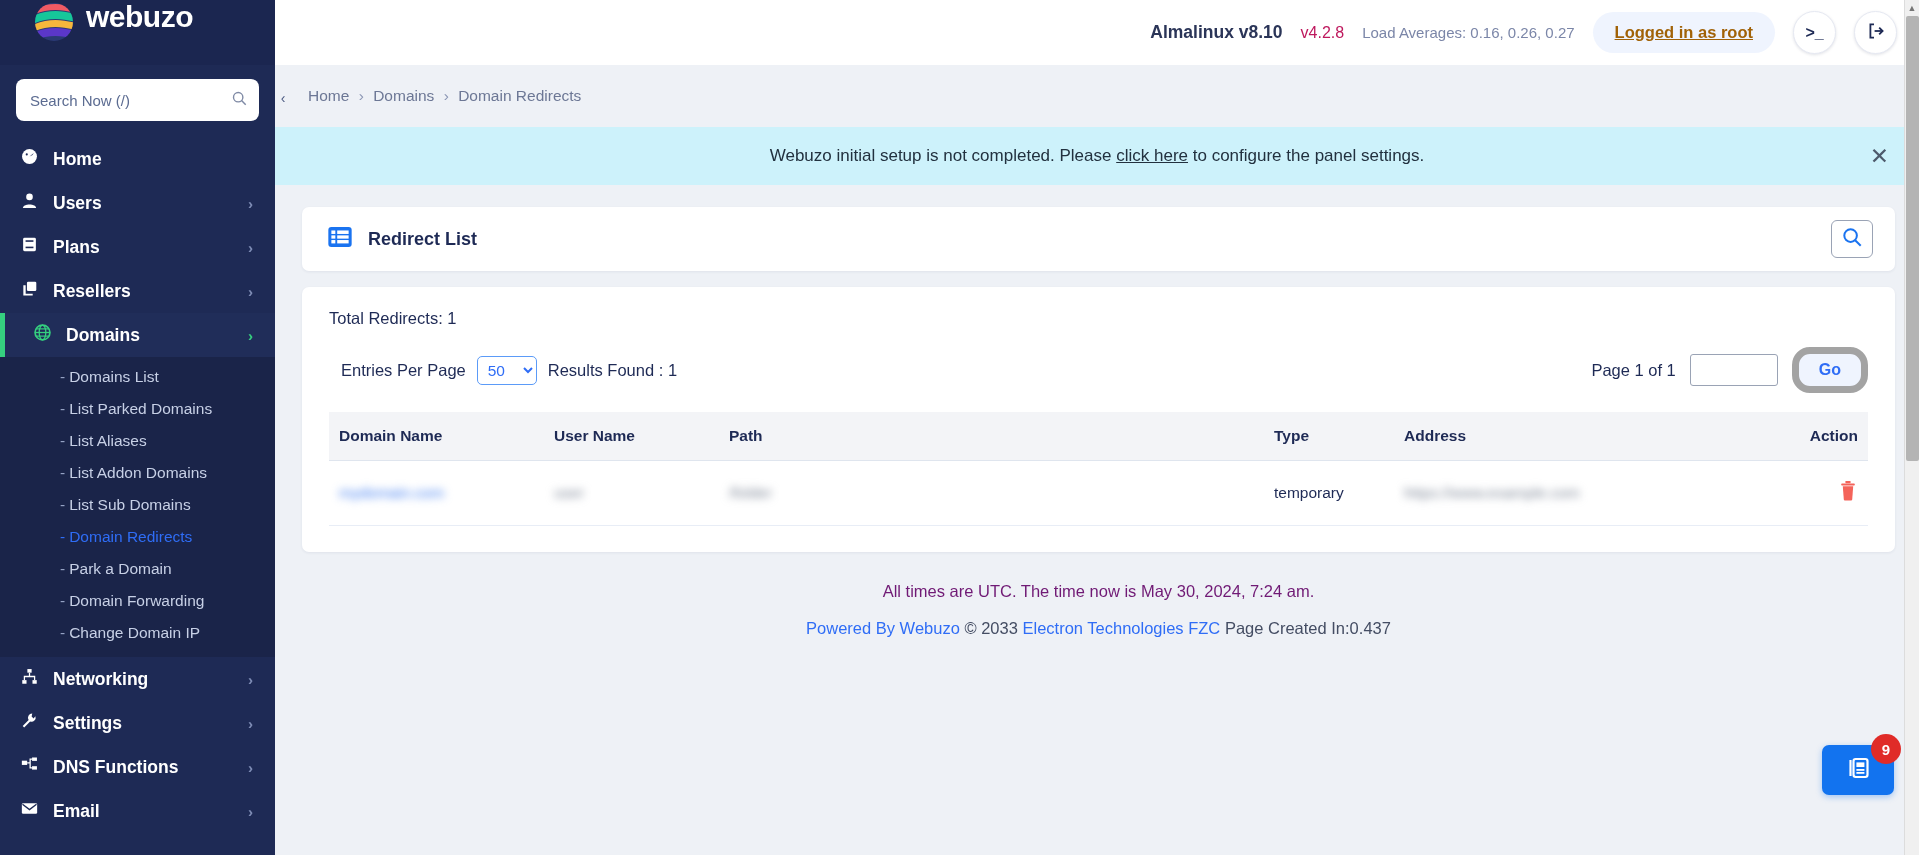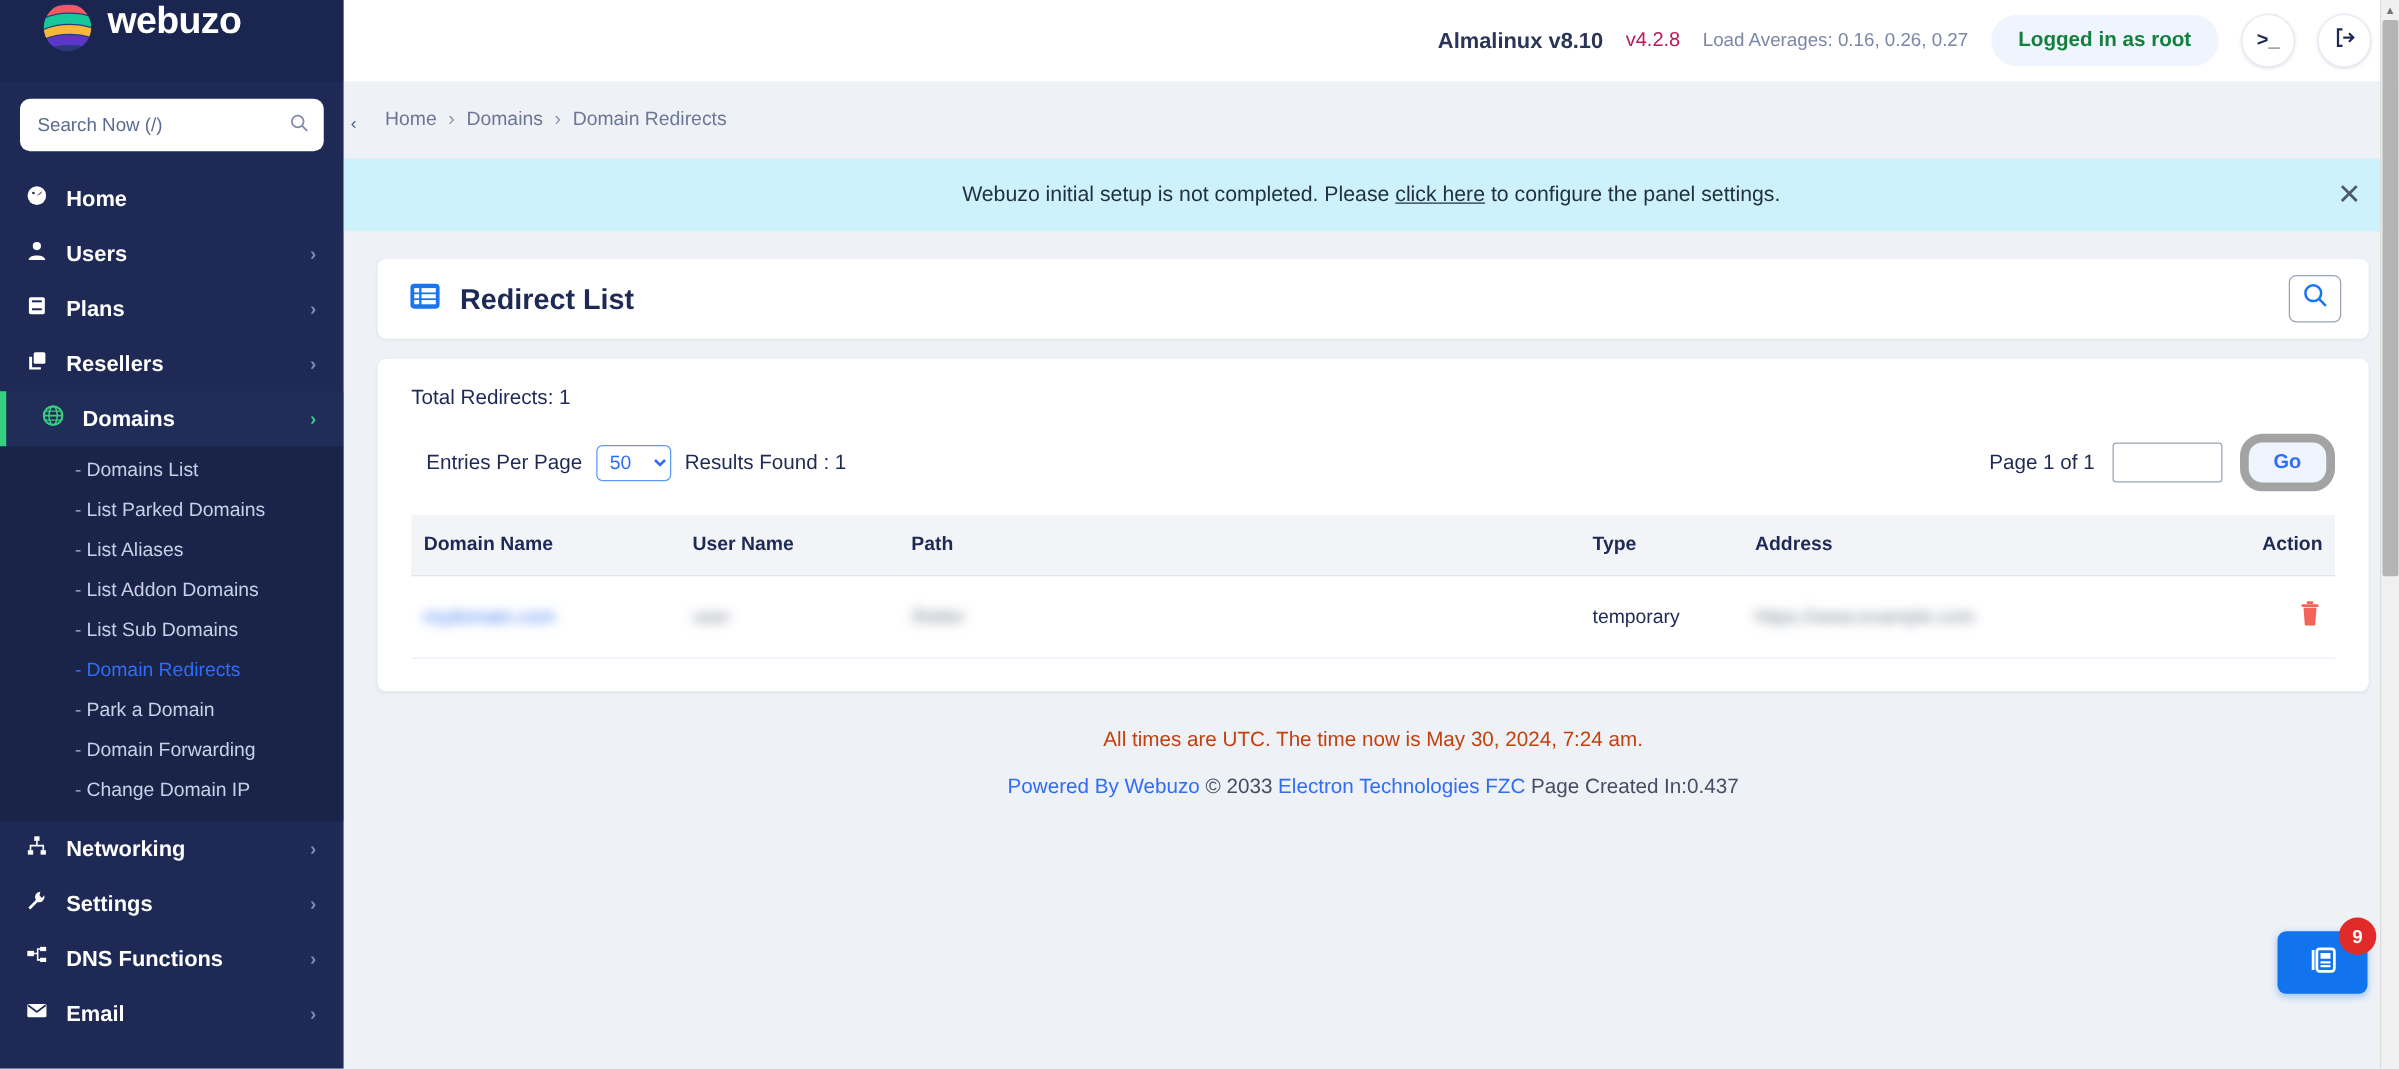--- a/index.html
+++ b/index.html
@@ -77,24 +77,25 @@
   }
   .topbar {
     height: 65px; background: #ffffff;
     display: flex; align-items: center; justify-content: flex-end;
     padding-right: 22px; gap: 18px;
   }
   .tb-os { font-size: 17.5px; color: #2b3558; font-weight: 700; }
   .tb-ver { font-size: 16px; color: #be185d; }
   .tb-load { font-size: 15px; color: #7b86a8; }
   .pill {
-    background: #eff4fe; color: #15803d;
+    background: #eff4fe; color: #a16207;
     border-radius: 22px; padding: 11px 22px;
     font-size: 16.5px; font-weight: 700; cursor: pointer;
     white-space: nowrap;
+    text-decoration: underline;
   }
   .circ-btn {
     width: 43px; height: 43px; border-radius: 50%;
     background: #fff; border: 1px solid #e6e9f2;
     box-shadow: 0 1px 3px rgba(20,30,70,.13);
     display: flex; align-items: center; justify-content: center;
     cursor: pointer; color: #1e2a55; font-size: 16px; font-weight: 700;
   }
 
   .breadcrumb-bar {
@@ -128,21 +129,21 @@
   .card {
     background: #ffffff; border-radius: 7px;
     box-shadow: 0 1px 3px rgba(30,42,85,.07);
   }
   .card.head-card {
     height: 64px; display: flex; align-items: center;
     padding: 0 22px 0 24px; justify-content: space-between;
     margin-bottom: 16px;
   }
   .card-title-wrap { display: flex; align-items: center; gap: 14px; }
-  .card-title { font-size: 23px; font-weight: 700; color: #1e2a55; }
+  .card-title { font-size: 18px; font-weight: 700; color: #1e2a55; }
   .sq-btn {
     width: 42px; height: 38px; border-radius: 6px;
     border: 1px solid #9aa3b5; background: #fff;
     display: flex; align-items: center; justify-content: center;
     cursor: pointer;
   }
 
   .card.body-card { padding: 22px 27px 26px 27px; }
   .total-line { font-size: 16.5px; color: #1e2a55; margin-bottom: 19px; }
   .ctrl-row { display: flex; align-items: center; justify-content: space-between; margin-bottom: 19px; }
@@ -191,21 +192,21 @@
     color: #7d8696; background: transparent;
     user-select: none;
   }
   .blur-chip.link { color: #3d7bf0; }
   .trash {
     color: #f4635a; font-size: 20px; cursor: pointer;
     display: inline-block;
   }
 
   .footer { text-align: center; padding: 30px 0 0 0; }
-  .footer .l1 { font-size: 16.5px; color: #c2410c; margin-bottom: 18px; }
+  .footer .l1 { font-size: 16.5px; color: #701a75; margin-bottom: 18px; }
   .footer .l2 { font-size: 16.5px; color: #444d63; }
   .footer a { color: #2f6df6; text-decoration: none; cursor: pointer; }
 
   .fab {
     position: absolute; right: 25px; bottom: 60px;
     width: 72px; height: 50px; border-radius: 7px;
     background: #1273ef;
     display: flex; align-items: center; justify-content: center;
     cursor: pointer; box-shadow: 0 2px 6px rgba(18,115,239,.35);
   }

